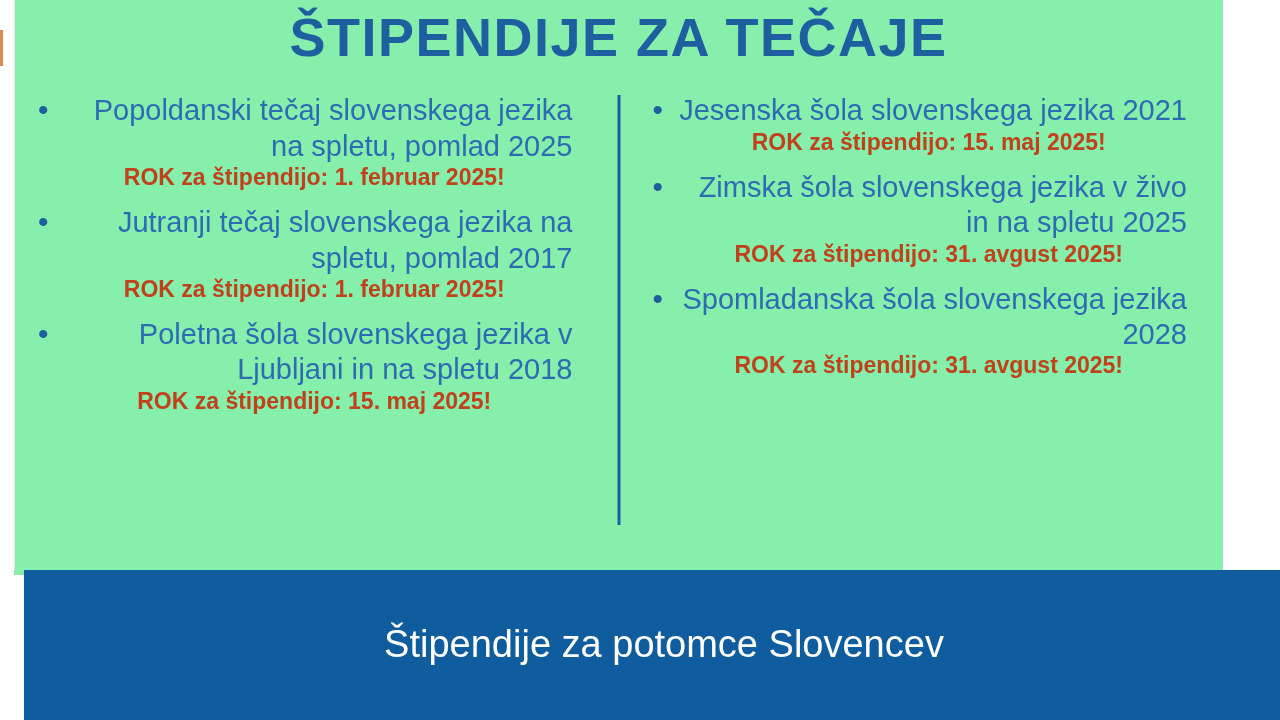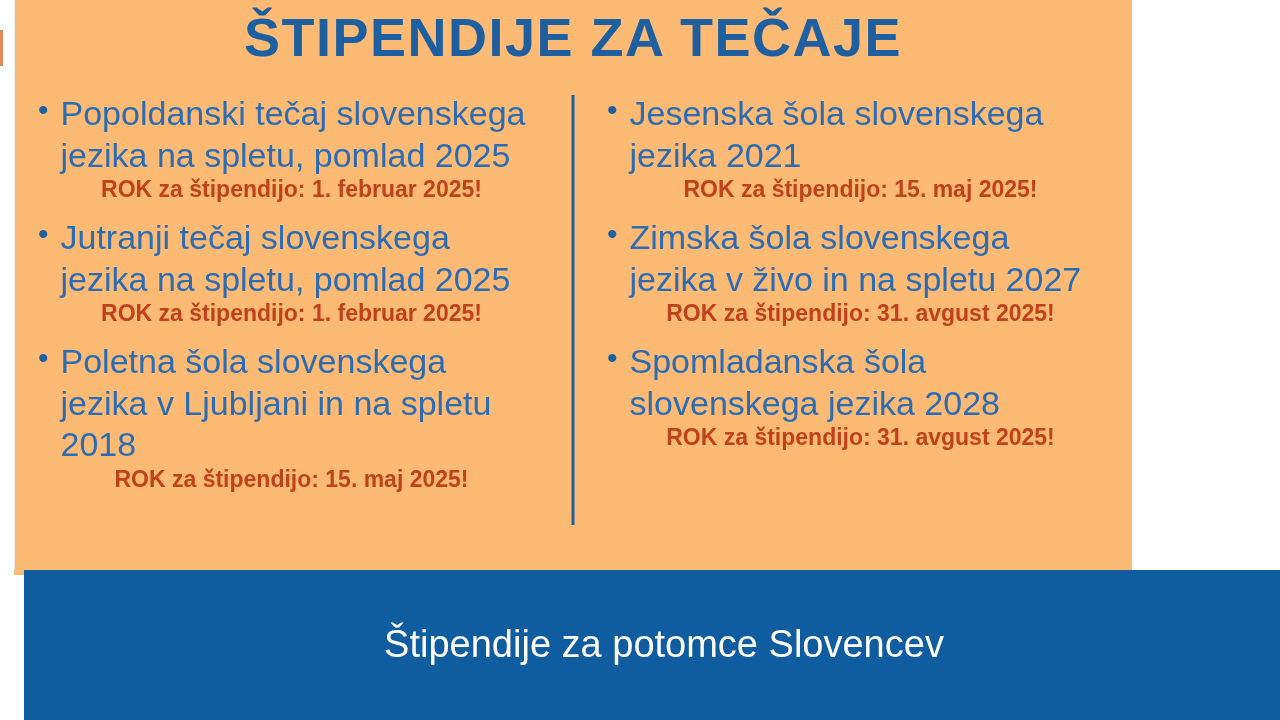--- a/index.html
+++ b/index.html
@@ -38,23 +38,23 @@
     width: 3px;
     height: 36px;
     background: #d2611f;
     opacity: .75;
   }
 
   .poster {
     position: absolute;
     left: 14px;
     top: 0;
-    width: 1118px;
+    width: 1209px;
     height: 575px;
-    background: #fdba74;
+    background: #86efac;
     overflow: hidden;
   }
 
   .poster-title {
     text-align: center;
     color: #1e5fa0;
     font-size: 54px;
     font-weight: bold;
     letter-spacing: 1.5px;
     padding-top: 8px;
@@ -92,23 +92,23 @@
   }
   .bullet {
     color: #1e5fa0;
     font-size: 30px;
     line-height: 34px;
     margin-right: 12px;
     flex: 0 0 auto;
   }
   .entry-title {
     color: #2b6cb3;
-    font-size: 34px;
+    font-size: 29px;
     line-height: 1.22;
-    text-align: left;
+    text-align: right;
     flex: 1 1 auto;
     padding-right: 18px;
   }
   .entry-deadline {
     color: #c0421c;
     font-size: 23px;
     font-weight: bold;
     text-align: center;
   }
 
@@ -153,21 +153,21 @@
           <div class="entry-head">
             <span class="bullet">•</span>
             <span class="entry-title">Popoldanski tečaj slovenskega jezika na spletu, pomlad 2025</span>
           </div>
           <div class="entry-deadline">ROK za štipendijo: 1. februar 2025!</div>
         </div>
 
         <div class="entry">
           <div class="entry-head">
             <span class="bullet">•</span>
-            <span class="entry-title">Jutranji tečaj slovenskega jezika na spletu, pomlad 2025</span>
+            <span class="entry-title">Jutranji tečaj slovenskega jezika na spletu, pomlad 2017</span>
           </div>
           <div class="entry-deadline">ROK za štipendijo: 1. februar 2025!</div>
         </div>
 
         <div class="entry">
           <div class="entry-head">
             <span class="bullet">•</span>
             <span class="entry-title">Poletna šola slovenskega jezika v Ljubljani in na spletu 2018</span>
           </div>
           <div class="entry-deadline">ROK za štipendijo: 15. maj 2025!</div>
@@ -181,21 +181,21 @@
           <div class="entry-head">
             <span class="bullet">•</span>
             <span class="entry-title">Jesenska šola slovenskega jezika 2021</span>
           </div>
           <div class="entry-deadline">ROK za štipendijo: 15. maj 2025!</div>
         </div>
 
         <div class="entry">
           <div class="entry-head">
             <span class="bullet">•</span>
-            <span class="entry-title">Zimska šola slovenskega jezika v živo in na spletu 2027</span>
+            <span class="entry-title">Zimska šola slovenskega jezika v živo in na spletu 2025</span>
           </div>
           <div class="entry-deadline">ROK za štipendijo: 31. avgust 2025!</div>
         </div>
 
         <div class="entry">
           <div class="entry-head">
             <span class="bullet">•</span>
             <span class="entry-title">Spomladanska šola slovenskega jezika 2028</span>
           </div>
           <div class="entry-deadline">ROK za štipendijo: 31. avgust 2025!</div>

